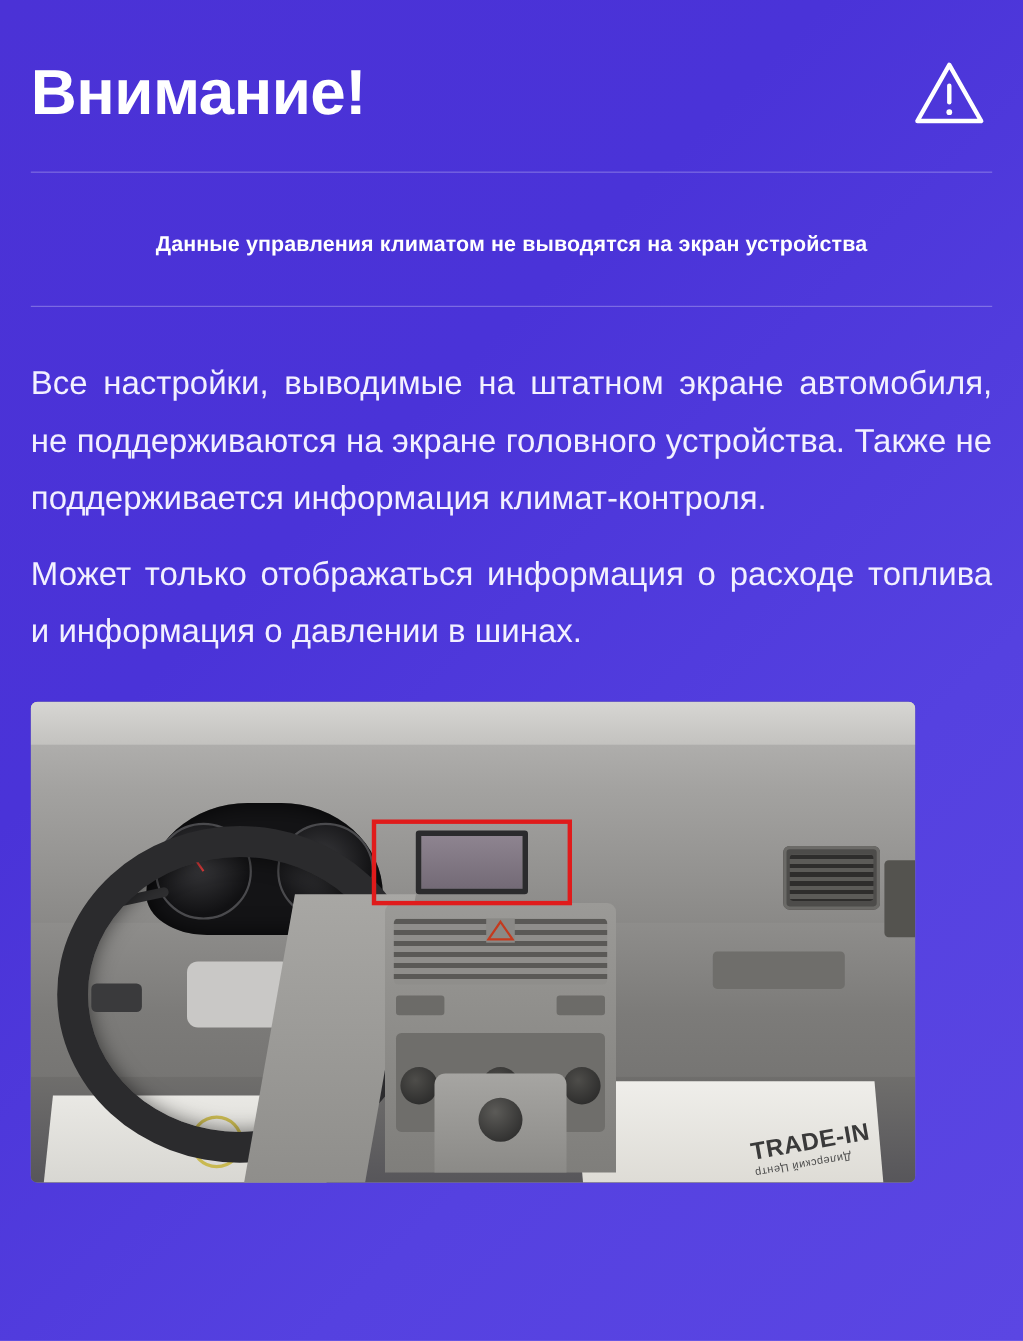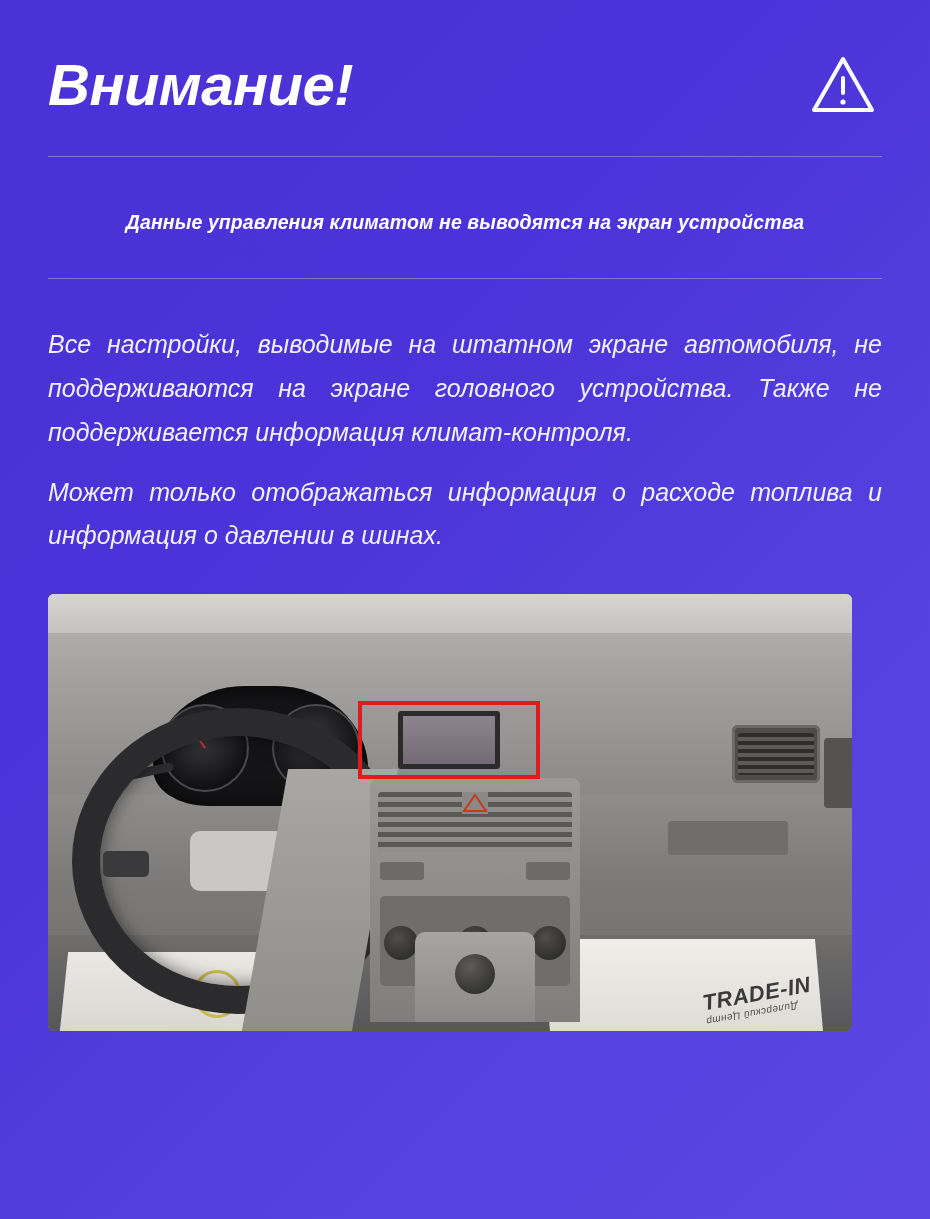--- a/index.html
+++ b/index.html
@@ -12,22 +12,21 @@
     font-family: "Liberation Sans", sans-serif;
     background: linear-gradient(135deg, #4b32d6 0%, #4a33d8 35%, #5541e0 70%, #5b46e3 100%);
     color: #ffffff;
     overflow: hidden;
   }
   .page {
     position: relative;
     width: 930px;
     height: 1085px;
     box-sizing: border-box;
-    padding: 0 48px;
-    font-style: italic;
+    padding: 0 28px;
   }
   .header {
     display: flex;
     align-items: center;
     justify-content: space-between;
     padding-top: 52px;
     padding-bottom: 10px;
   }
   .title {
     font-size: 58px;
@@ -59,21 +58,21 @@
     font-weight: bold;
     line-height: 1.4;
     margin: 0;
     letter-spacing: 0.1px;
     color: #ffffff;
   }
   .body-block {
     padding-top: 44px;
   }
   .para {
-    font-size: 25px;
+    font-size: 30px;
     line-height: 1.75;
     margin: 0;
     text-align: justify;
     text-justify: inter-word;
     color: #f2f0ff;
     font-weight: 400;
   }
   .para + .para { margin-top: 16px; }
   .photo-wrap {
     margin-top: 36px;

